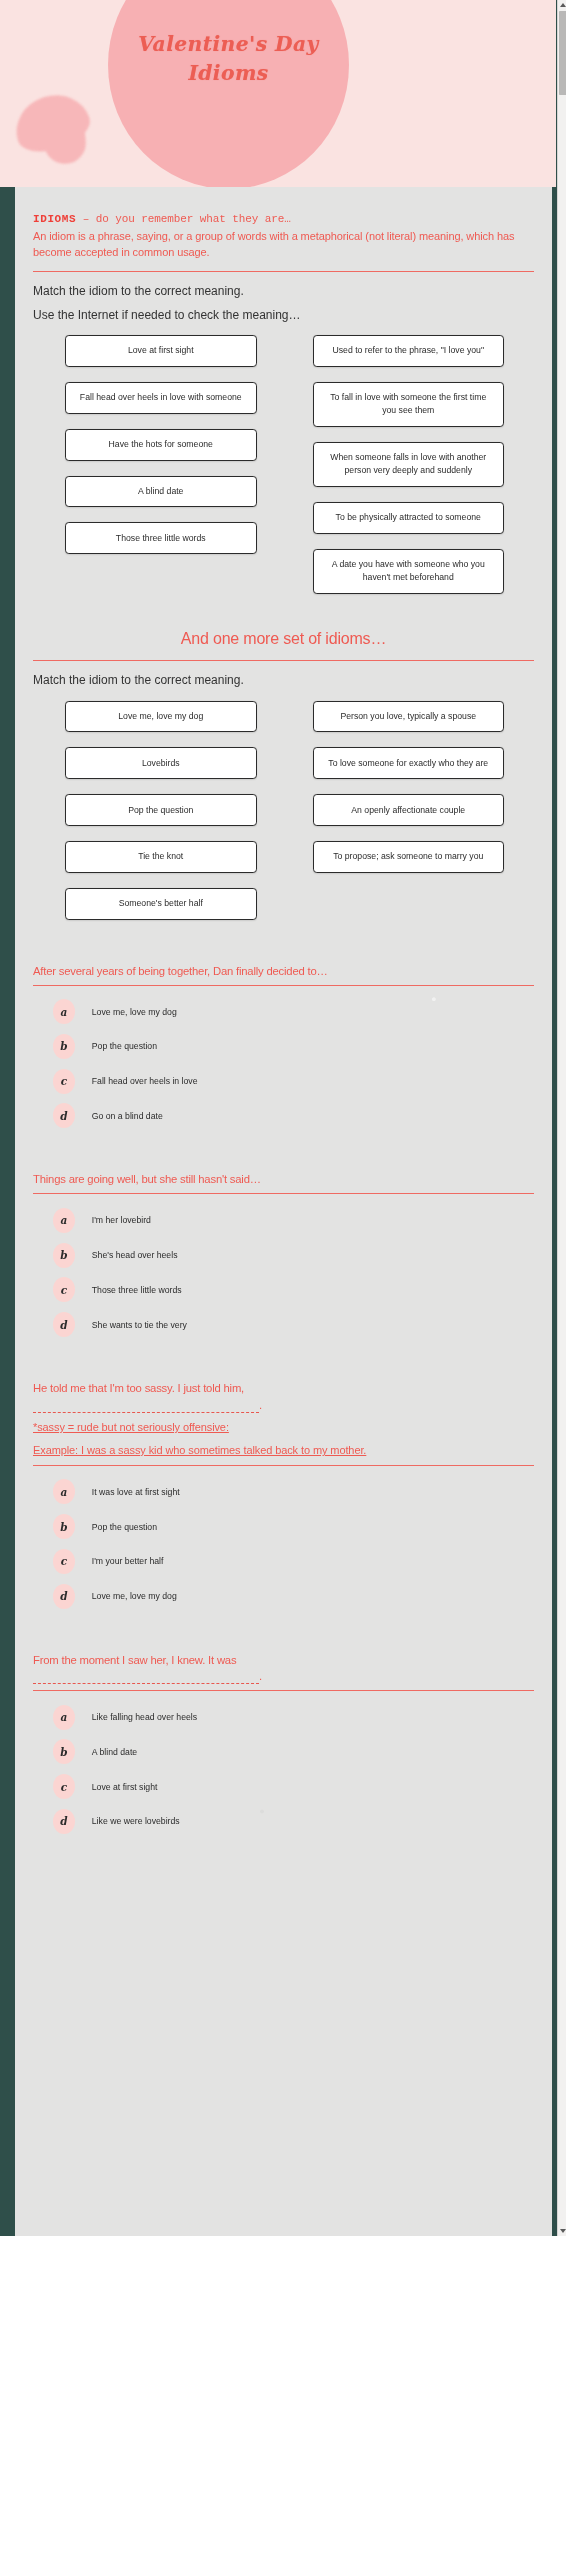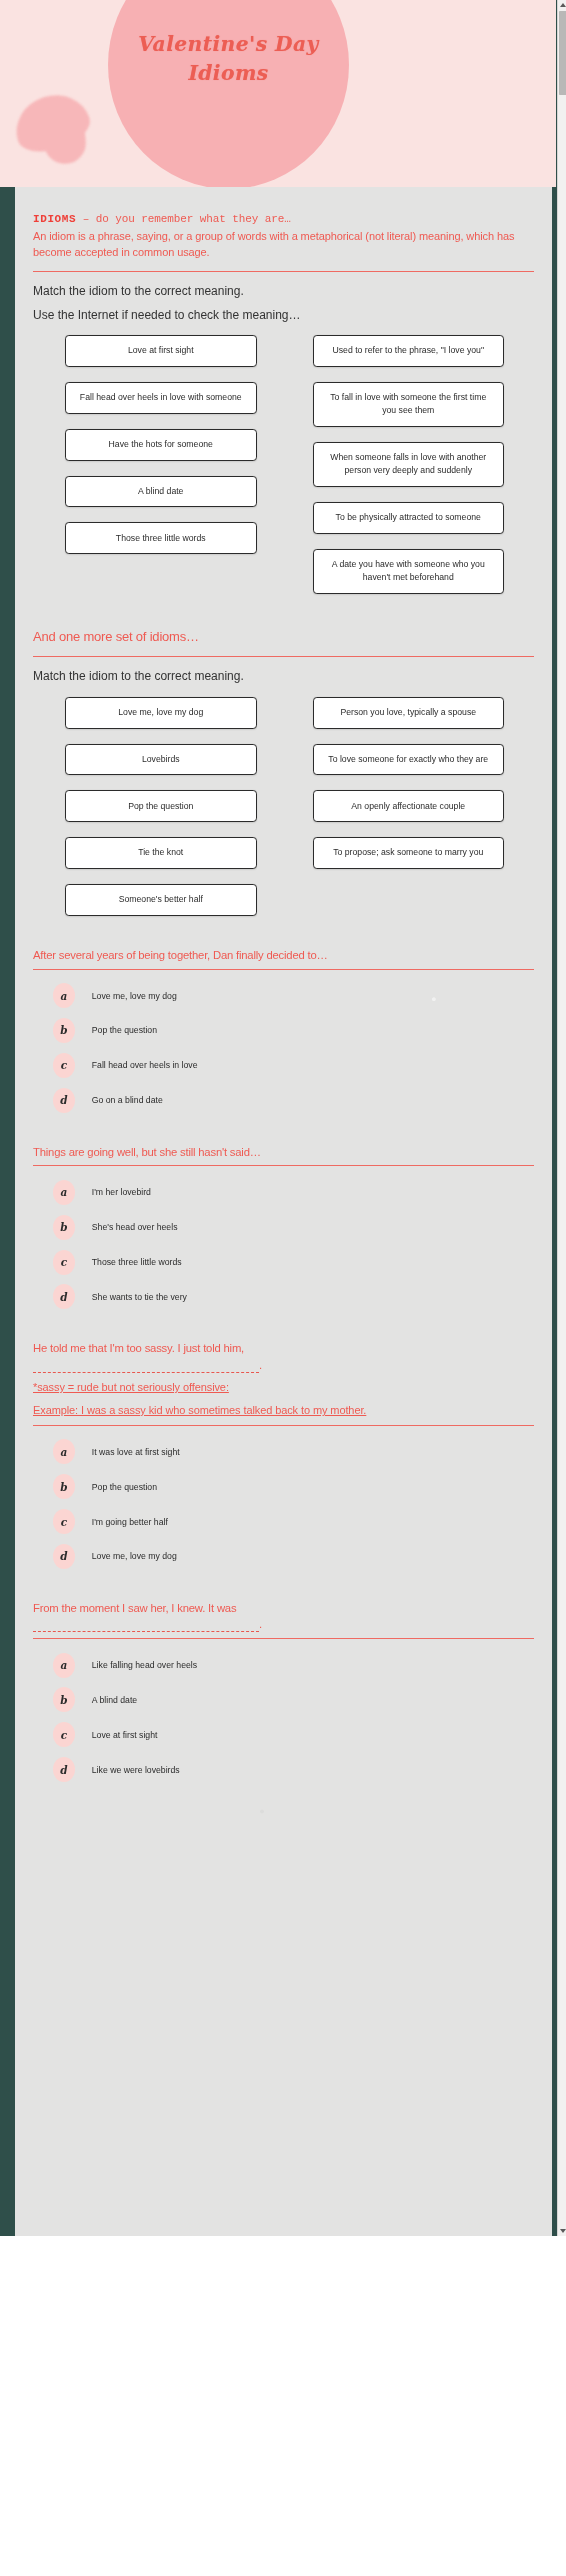--- a/index.html
+++ b/index.html
@@ -119,24 +119,25 @@
     margin: 10.5px 0 12px 0;
   }
   .instruction {
     font-size: 12px;
     color: #333;
     margin-bottom: 9.8px;
   }
   .instruction.sub { margin-bottom: 13.5px; }
 
   .section-head {
-    font-size: 13px;
+    font-size: 16px;
     color: #ef5a52;
     letter-spacing: -0.2px;
     line-height: 1.3;
+    text-align: center;
   }
 
   .blank-line {
     display: inline-block;
     border-bottom: 1.5px dashed #e8574e;
     height: 10.5px;
     vertical-align: bottom;
   }
 
   
@@ -164,21 +165,21 @@
     font-size: 8.7px;
     color: #2b2b2b;
     text-align: center;
     padding: 8.3px 9px;
     width: 100%;
     line-height: 1.52;
     box-shadow: 0 0.8px 1.5px rgba(0,0,0,.10);
   }
 
   
-  .quiz-block { margin-top: 32px; }
+  .quiz-block { margin-top: 44px; }
   .quiz-head {
     font-size: 11.3px;
     color: #ef5a52;
     line-height: 1.32;
     letter-spacing: -0.2px;
   }
   .quiz-note {
     font-size: 11px;
     color: #ef5a52;
     line-height: 1.42;
@@ -399,21 +400,21 @@
       <div class="option">
         <span class="option-bullet">a</span>
         <span class="option-text">It was love at first sight</span>
       </div>
       <div class="option">
         <span class="option-bullet">b</span>
         <span class="option-text">Pop the question</span>
       </div>
       <div class="option">
         <span class="option-bullet">c</span>
-        <span class="option-text">I'm going better half</span>
+        <span class="option-text">I'm your better half</span>
       </div>
       <div class="option">
         <span class="option-bullet">d</span>
         <span class="option-text">Love me, love my dog</span>
       </div>
     </div>
 
     <div class="quiz-block">
       <div class="quiz-head">From the moment I saw her, I knew. It was</div>
       <div style="margin-top:1.5px">

